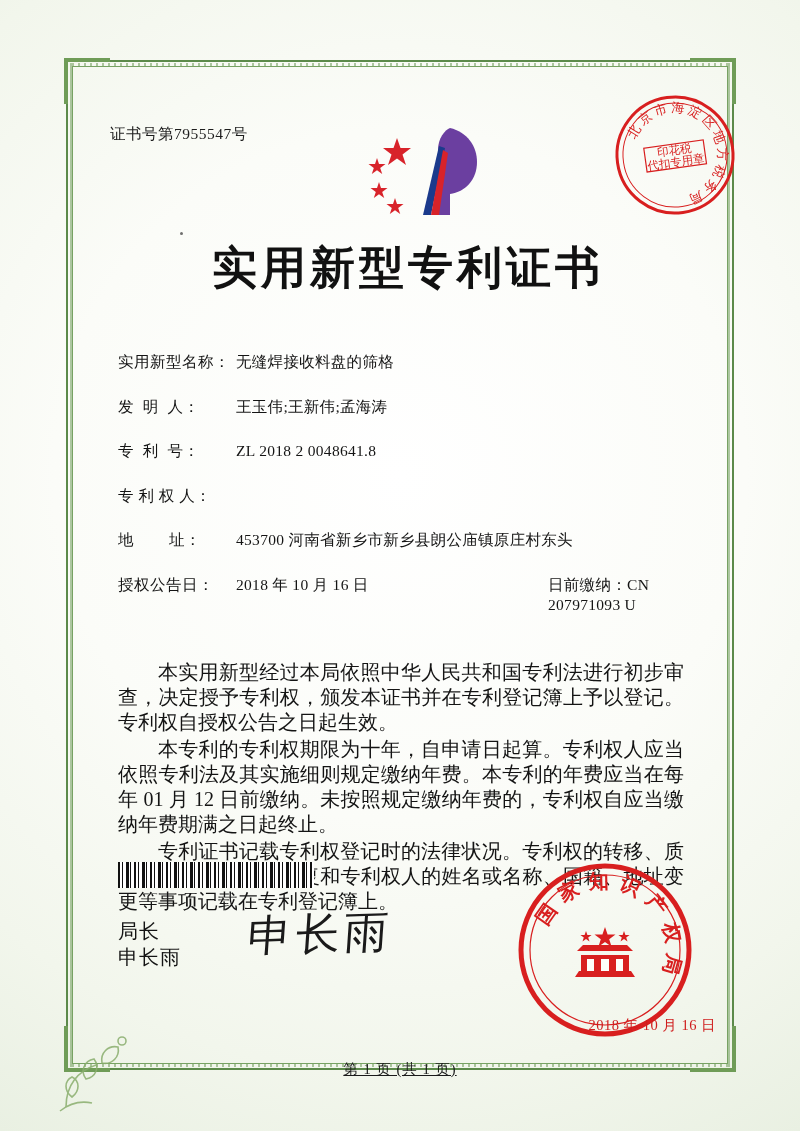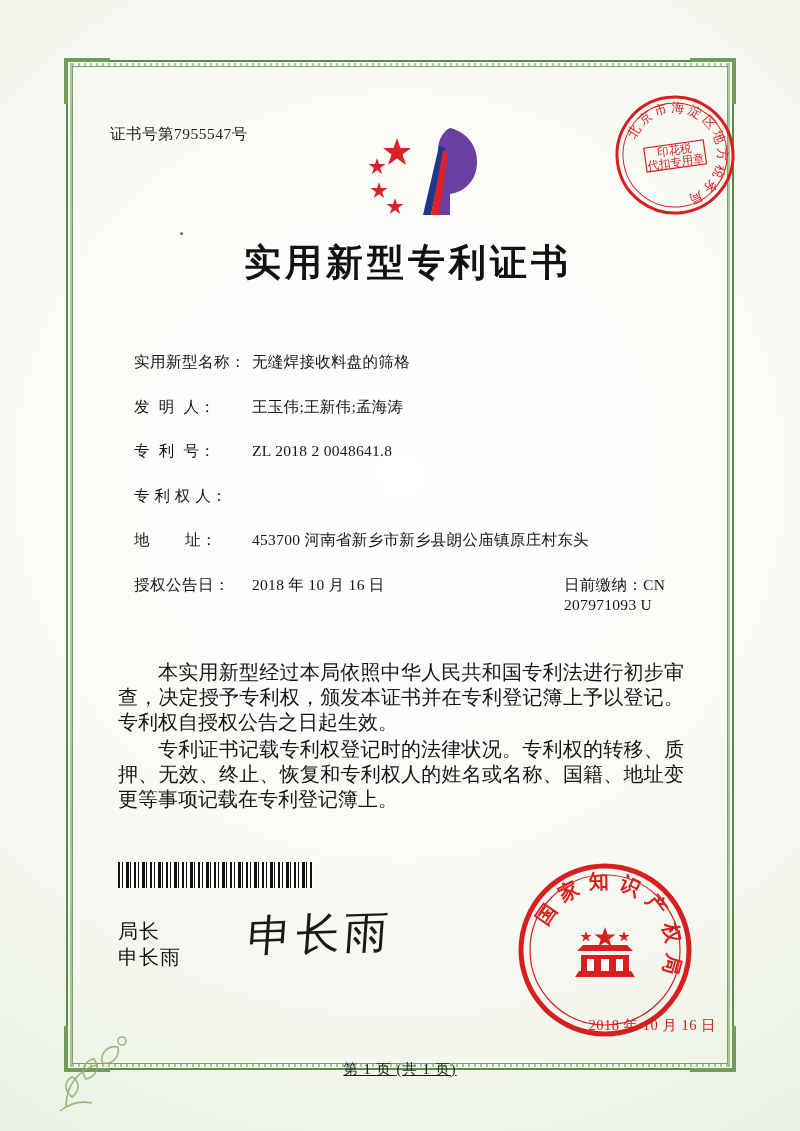--- a/index.html
+++ b/index.html
@@ -128,41 +128,40 @@
     transform: rotate(-8deg);
   }
 
   
   .title {
     position: absolute;
     left: 16px;
     right: 0;
     top: 238px;
     text-align: center;
-    font-size: 37px;
+    font-size: 45px;
     font-weight: bold;
     letter-spacing: 4px;
     color: #111;
     font-family: "DejaVu Sans", sans-serif;
   }
 
   
   .fields {
     position: absolute;
     left: 118px;
     top: 352px;
     width: 580px;
   }
   .field-row {
     display: flex;
     align-items: baseline;
     margin-bottom: 23.5px;
     font-size: 15.5px;
     color: #141414;
-    margin-left: 16px;
   }
   .field-label {
     width: 118px;
     flex: 0 0 118px;
     letter-spacing: 0.5px;
     white-space: pre;
   }
   .field-value {
     flex: 1;
     letter-spacing: 0.3px;
@@ -338,20 +337,21 @@
     </div>
     <div class="field-row split">
       <div class="field-label">授权公告日：</div>
       <div class="field-value">2018 年 10 月 16 日</div>
       <div class="field-extra"><span>日前缴纳：</span><span>CN 207971093 U</span></div>
     </div>
   </div>
 
   <div class="body-text">
     <p>本实用新型经过本局依照中华人民共和国专利法进行初步审查，决定授予专利权，颁发本证书并在专利登记簿上予以登记。专利权自授权公告之日起生效。</p>
+    <p>本专利的专利权期限为十年，自申请日起算。专利权人应当依照专利法及其实施细则规定缴纳年费。本专利的年费应当在每年 01 月 12 日前缴纳。未按照规定缴纳年费的，专利权自应当缴纳年费期满之日起终止。</p>
     <p>专利证书记载专利权登记时的法律状况。专利权的转移、质押、无效、终止、恢复和专利权人的姓名或名称、国籍、地址变更等事项记载在专利登记簿上。</p>
   </div>
 
   <div class="barcode"></div>
 
   <div class="director">
     <div>局长</div>
     <div>申长雨</div>
   </div>
   <div class="signature">申长雨</div>

